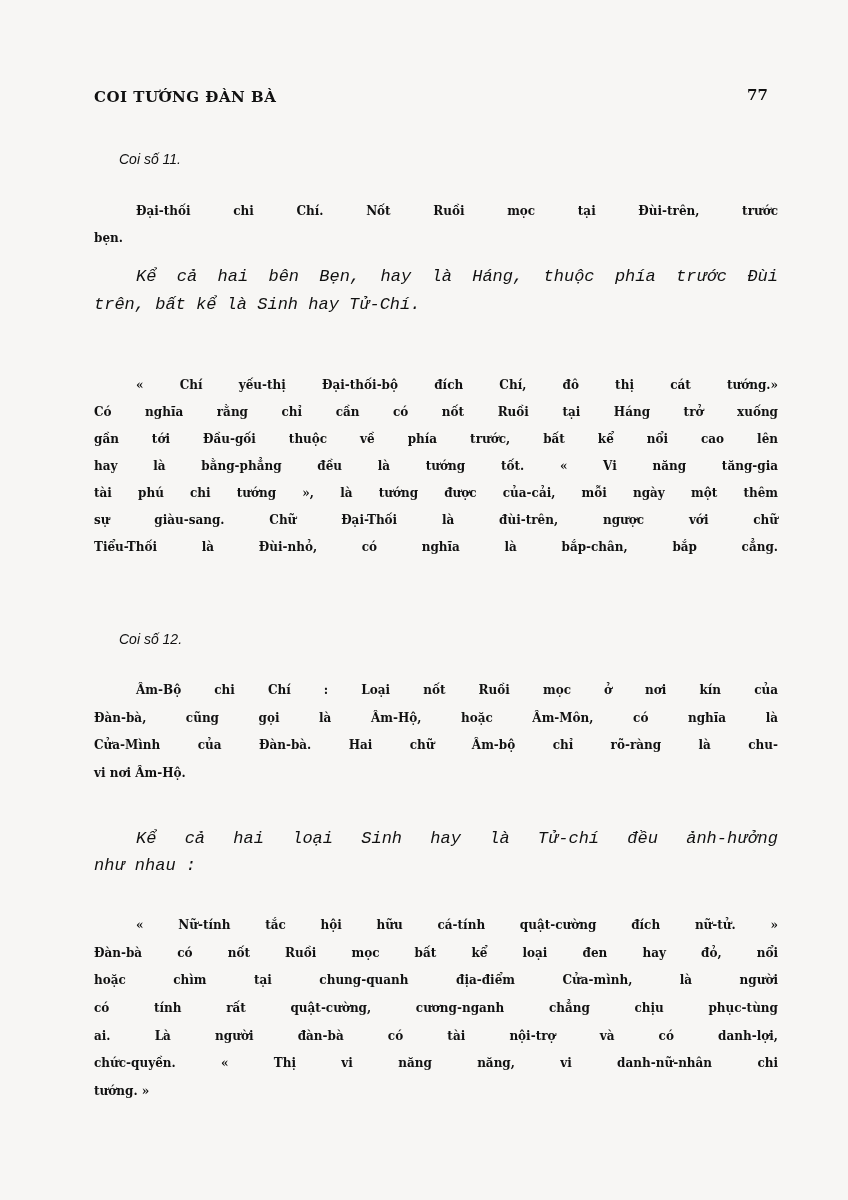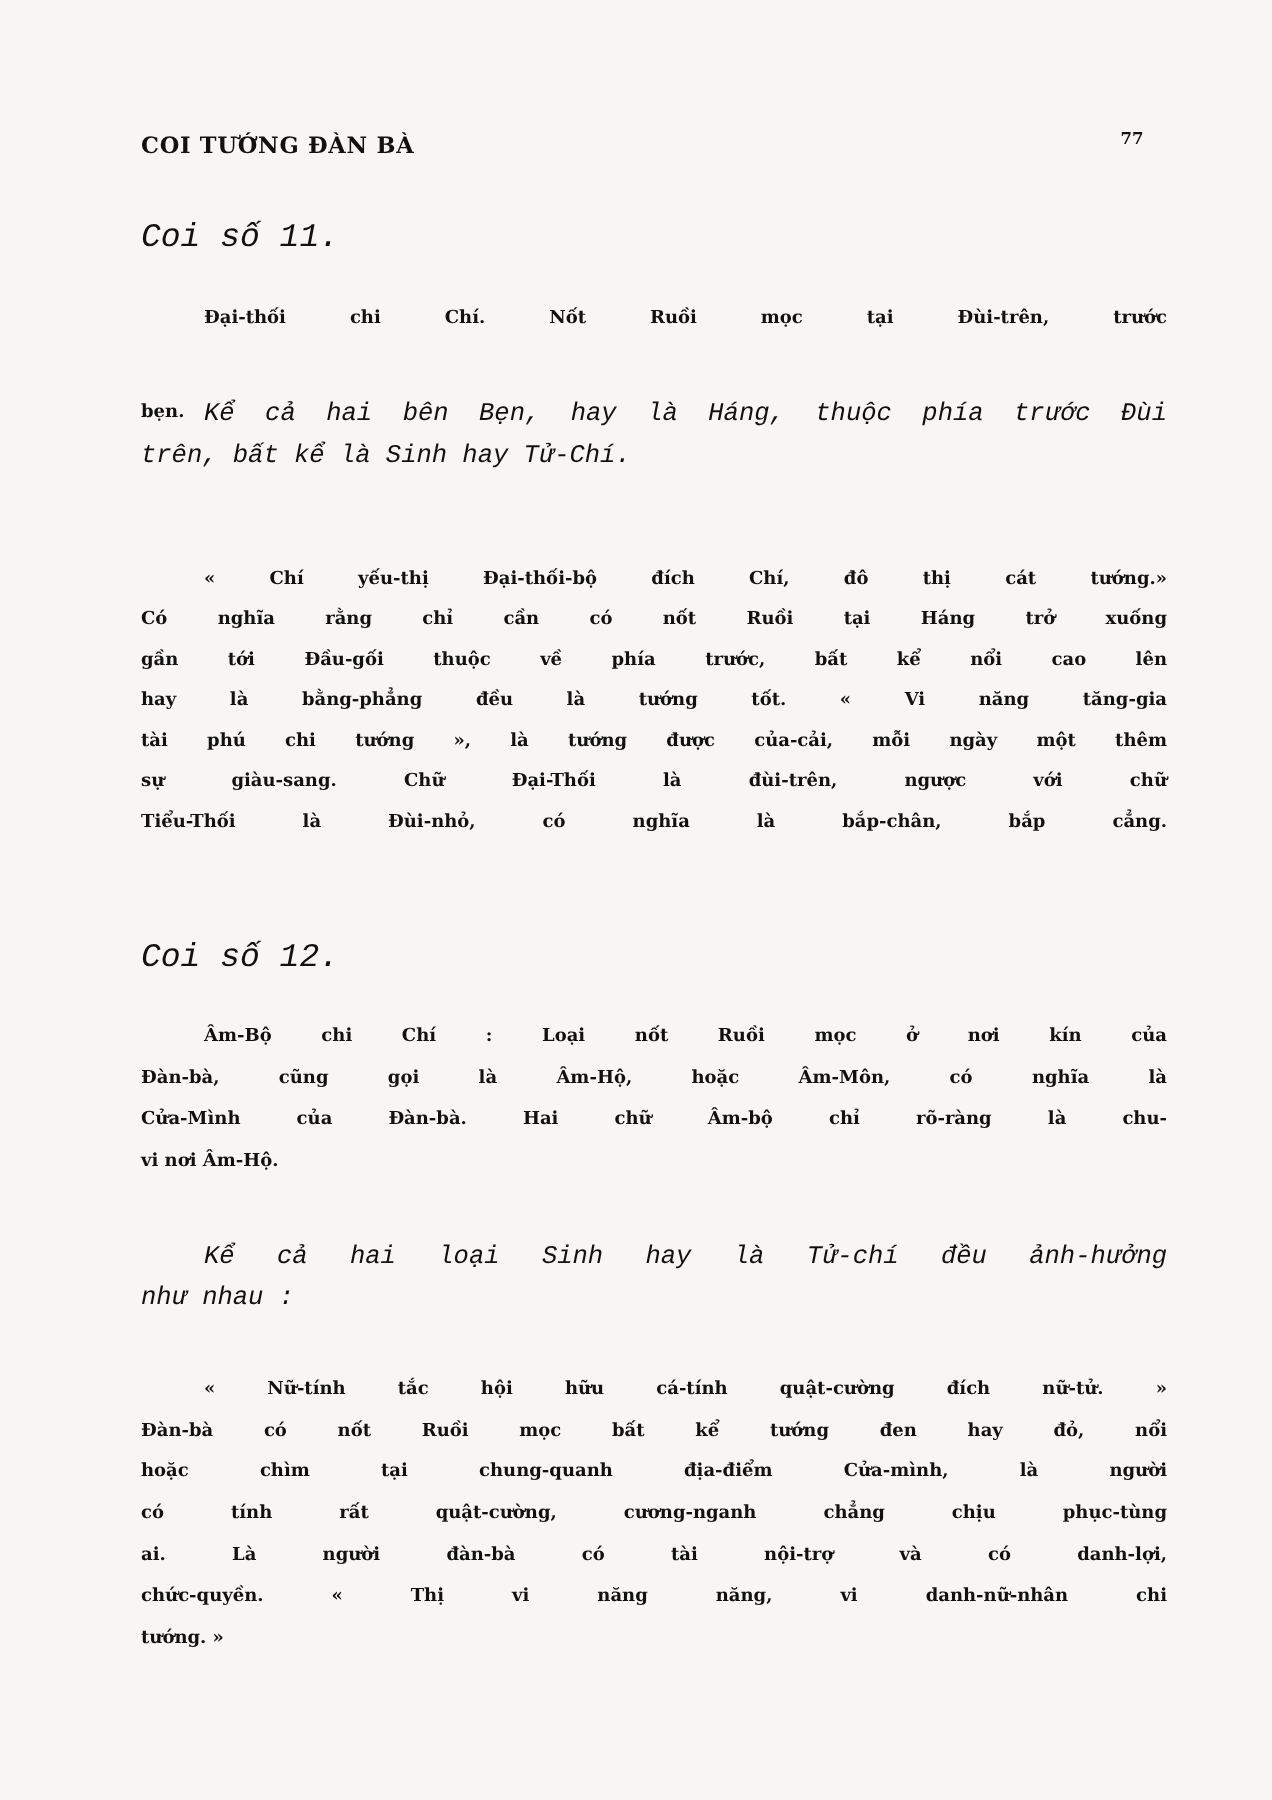--- a/index.html
+++ b/index.html
@@ -12,47 +12,47 @@
       font-family: "Liberation Serif", serif;
     }
     .page { position: absolute; left: 16px; top: 0; width: 848px; height: 1200px; }
     .running-head {
       position: absolute; top: 88px; left: 78px;
       font-size: 15px; font-weight: bold; letter-spacing: 0.5px;
       font-family: "DejaVu Serif", serif;
     }
     .page-number {
       position: absolute; top: 86px; left: 731px;
-      font-size: 11px; font-weight: bold;
+      font-size: 15px; font-weight: bold;
       font-family: "DejaVu Serif", serif;
     }
     .line {
       position: absolute; left: 78px; width: 684px;
       font-size: 19px; line-height: 26px;
       white-space: nowrap;
     }
     .just { text-align: justify; text-align-last: justify; }
     .bold { font-weight: bold; font-family: "DejaVu Serif", serif; font-size: 12px; }
     .ital { font-style: italic; font-family: Liberation Mono, monospace; font-size: 17px; }
-    .heading { font-style: italic; font-family: Liberation Mono, monospace; font-size: 22px; }
+    .heading { font-style: italic; font-family: Liberation Sans, sans-serif; font-size: 14px; margin-left: 25px; }
     .ind { padding-left: 42px; box-sizing: border-box; }
     .term { font-weight: 900; }
   </style>
 </head>
 <body>
 
 <div class="page">
 
   <div class="running-head">COI TƯỚNG ĐÀN BÀ</div>
   <div class="page-number">77</div>
 
   <div class="line heading" style="top:146px;">Coi số 11.</div>
 
   <div class="line bold just ind" style="top:198px;"><span class="term">Đại-thối chi Chí.</span><span> Nốt Ruồi mọc tại Đùi-trên, trước</span></div>
-  <div class="line bold" style="top:225px;margin-top:36px;">bẹn.</div>
+  <div class="line bold" style="top:225px;">bẹn.</div>
 
   <div class="line ital just ind" style="top:264px;">Kể cả hai bên Bẹn, hay là Háng, thuộc phía trước Đùi</div>
   <div class="line bold just ind" style="top:372px;">« Chí yếu-thị Đại-thối-bộ đích Chí, đô thị cát tướng.»</div>
 
   <div class="line ital" style="top:292px;">trên, bất kể là Sinh hay Tử-Chí.</div>
   <div class="line bold just" style="top:399px;">Có nghĩa rằng chỉ cần có nốt Ruồi tại Háng trở xuống</div>
   <div class="line bold just" style="top:426px;">gần tới Đầu-gối thuộc về phía trước, bất kể nổi cao lên</div>
   <div class="line bold just" style="top:453px;">hay là bằng-phẳng đều là tướng tốt. « Vi năng tăng-gia</div>
   <div class="line bold just" style="top:480px;">tài phú chi tướng », là tướng được của-cải, mỗi ngày một thêm</div>
   <div class="line bold just" style="top:507px;">sự giàu-sang. Chữ Đại-Thối là đùi-trên, ngược với chữ</div>
@@ -62,20 +62,20 @@
 
   <div class="line bold just ind" style="top:677px;"><span class="term">Âm-Bộ chi Chí :</span><span> Loại nốt Ruồi mọc ở nơi kín của</span></div>
   <div class="line bold just" style="top:705px;">Đàn-bà, cũng gọi là Âm-Hộ, hoặc Âm-Môn, có nghĩa là</div>
   <div class="line bold just" style="top:732px;">Cửa-Mình của Đàn-bà. Hai chữ Âm-bộ chỉ rõ-ràng là chu-</div>
   <div class="line bold" style="top:760px;">vi nơi Âm-Hộ.</div>
 
   <div class="line ital" style="top:853px;">như nhau :</div>
   <div class="line ital just ind" style="top:826px;">Kể cả hai loại Sinh hay là Tử-chí đều ảnh-hưởng</div>
 
   <div class="line bold just ind" style="top:912px;">« Nữ-tính tắc hội hữu cá-tính quật-cường đích nữ-tử. »</div>
-  <div class="line bold just" style="top:940px;">Đàn-bà có nốt Ruồi mọc bất kể tướng đen hay đỏ, nổi</div>
+  <div class="line bold just" style="top:940px;">Đàn-bà có nốt Ruồi mọc bất kể loại đen hay đỏ, nổi</div>
   <div class="line bold just" style="top:967px;">hoặc chìm tại chung-quanh địa-điểm Cửa-mình, là người</div>
   <div class="line bold just" style="top:995px;">có tính rất quật-cường, cương-nganh chẳng chịu phục-tùng</div>
   <div class="line bold just" style="top:1023px;">ai. Là người đàn-bà có tài nội-trợ và có danh-lợi,</div>
   <div class="line bold just" style="top:1050px;">chức-quyền. « Thị vi năng năng, vi danh-nữ-nhân chi</div>
   <div class="line bold" style="top:1078px;">tướng. »</div>
 
 </div>
 
 </body></html>

